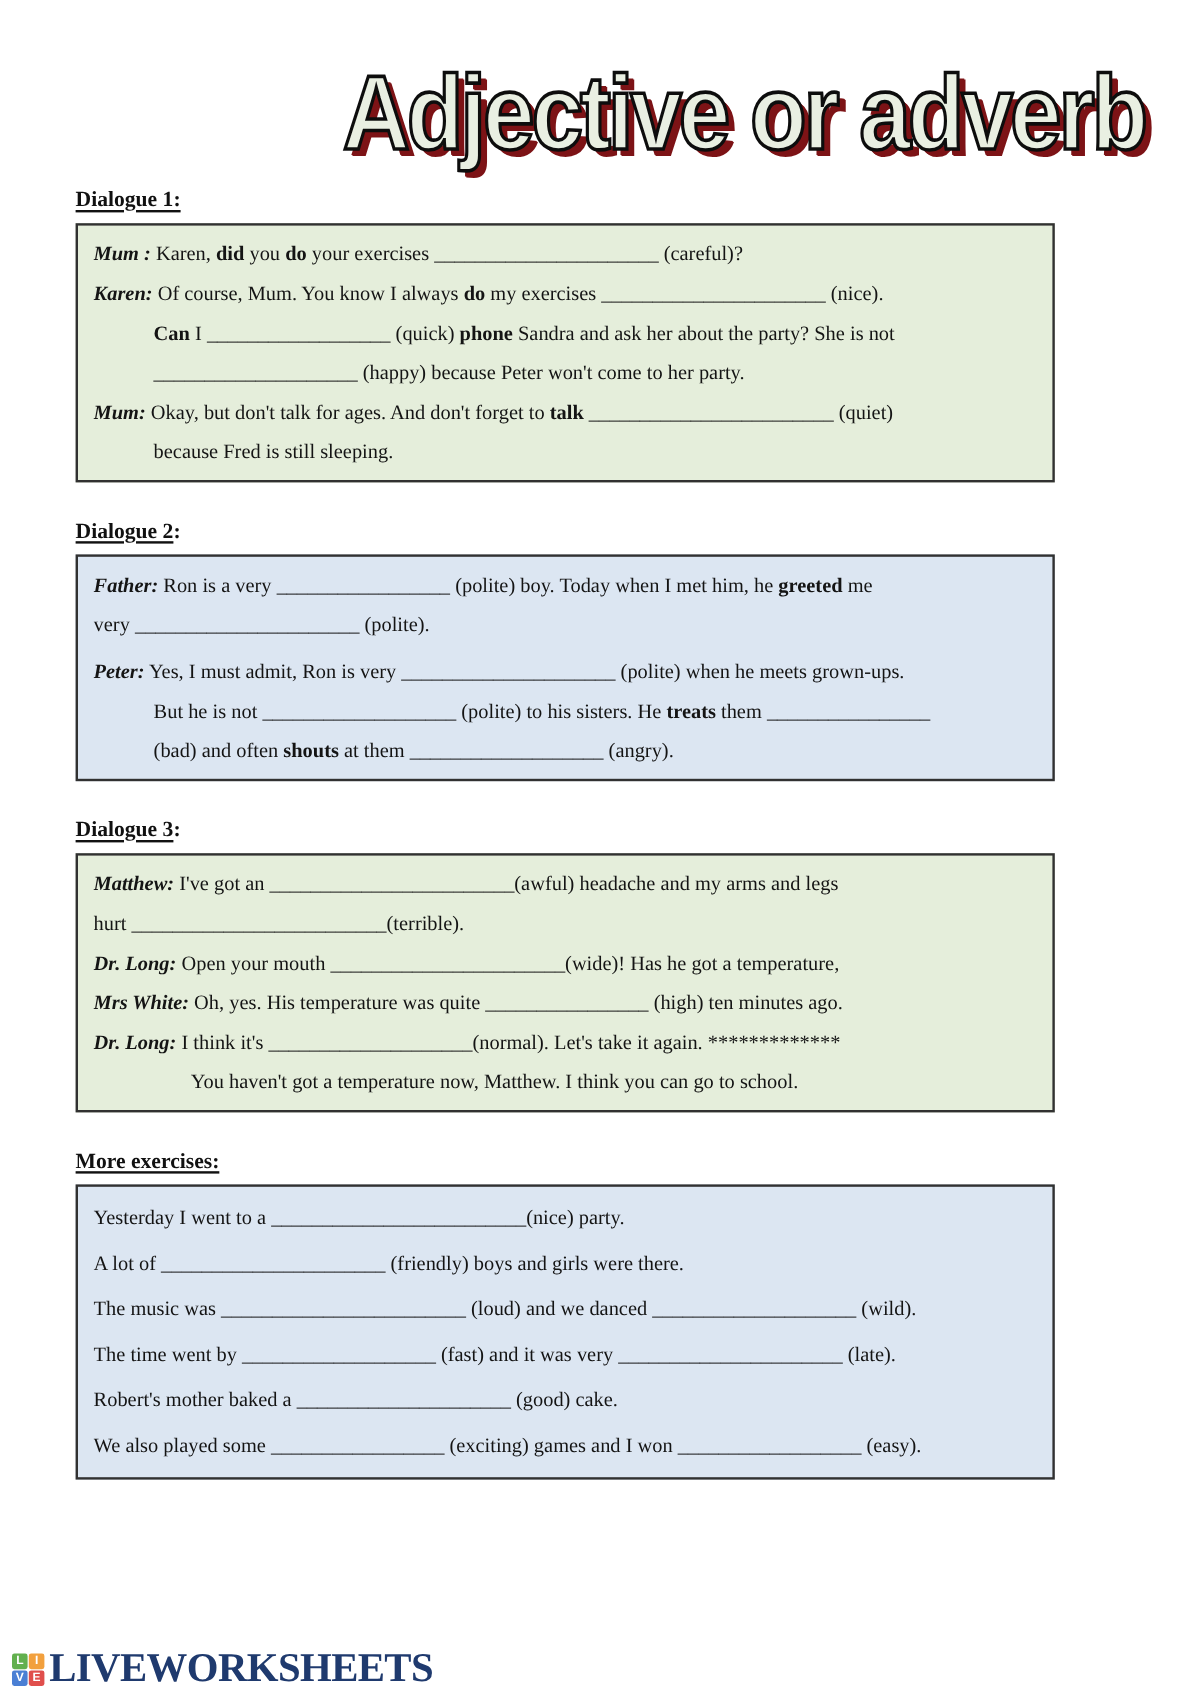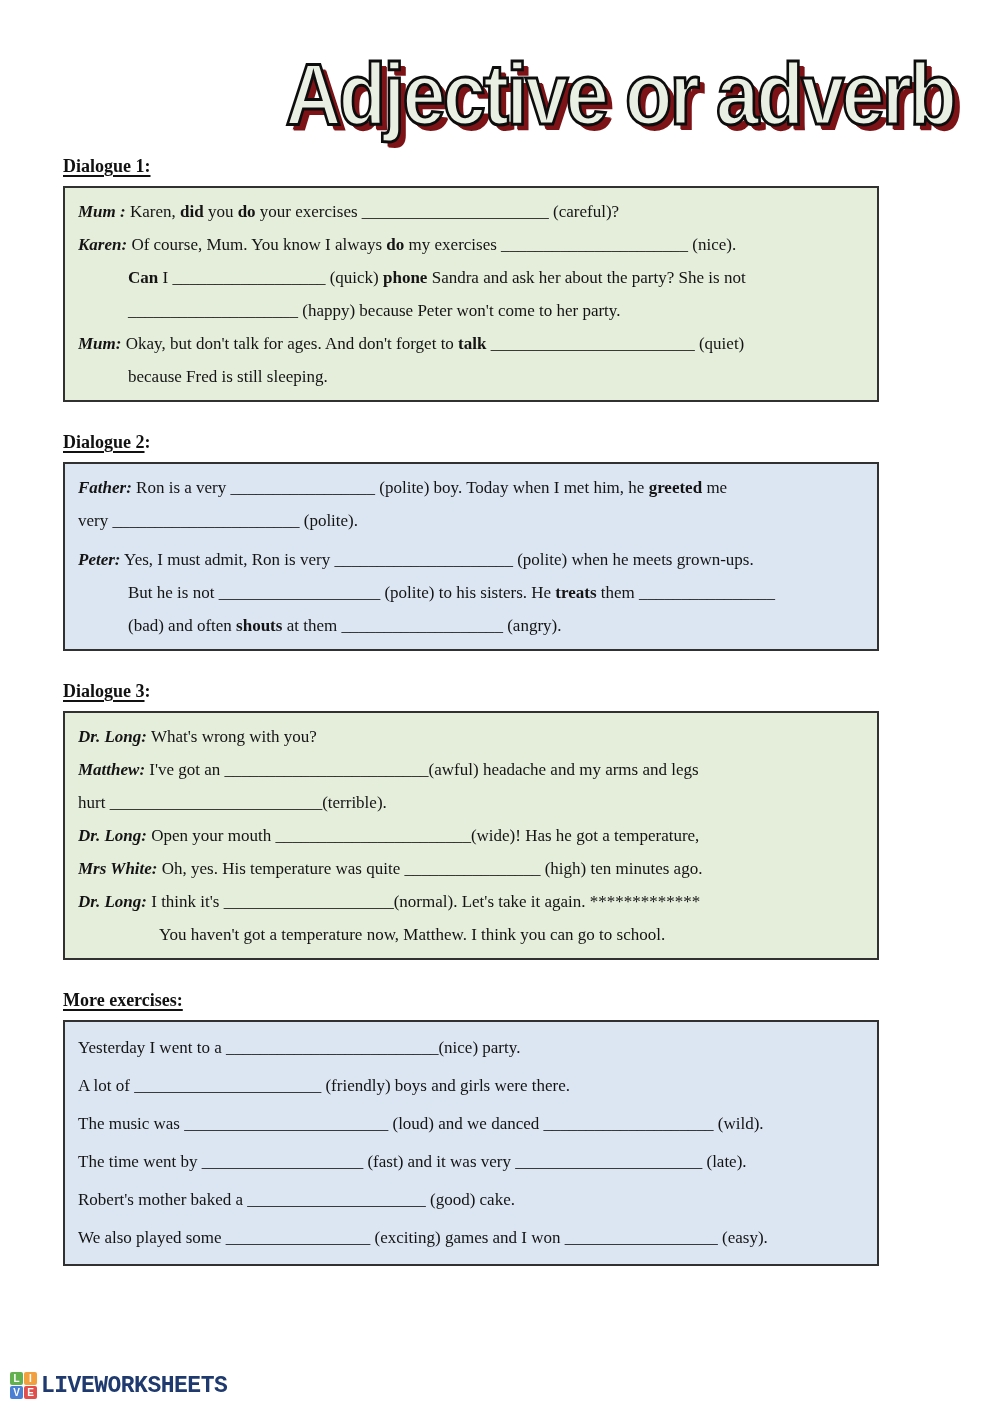--- a/index.html
+++ b/index.html
@@ -39,22 +39,22 @@
   .ind2{padding-left:81px;}
   .gap{margin-top:6px !important;}
   
   .footer{position:absolute;left:10px;top:1372px;display:flex;align-items:center;}
   .logo-grid{display:grid;grid-template-columns:13px 13px;grid-template-rows:13px 13px;gap:1px;}
   .tile{
     color:#fff;font-family:"Liberation Sans", sans-serif;font-weight:bold;
     font-size:10px;line-height:13px;text-align:center;border-radius:2px;
   }
   .brand{
-    font-family:Liberation Mono, monospace;font-weight:bold;
-    font-size:23px;letter-spacing:-0.5px;margin-left:4px;
+    font-family:Liberation Serif, serif;font-weight:bold;
+    font-size:34px;letter-spacing:-0.5px;margin-left:4px;
   }
 </style>
 </head>
 <body>
 
 <header class="title-wrap">
   <h1 class="title" style="color: rgb(233, 239, 226); -webkit-text-stroke: 3px rgb(13, 13, 13); text-shadow: rgb(125, 19, 22) 6px 5px 0px, rgb(125, 19, 22) 7px 6px 0px;">Adjective or adverb</h1>
 </header>
 
 <main class="content">
@@ -78,21 +78,20 @@
         <p class=""><span>very </span><span>______________________</span><span> (polite).</span></p>
         <p class=" gap"><span style="font-weight: bold; font-style: italic;">Peter:</span><span> Yes, I must admit, Ron is very </span><span>_____________________</span><span> (polite) when he meets grown-ups.</span></p>
         <p class="ind1"><span>But he is not </span><span>___________________</span><span> (polite) to his sisters. He </span><span style="font-weight: bold;">treats</span><span> them </span><span>________________</span></p>
         <p class="ind1"><span>(bad) and often </span><span style="font-weight: bold;">shouts</span><span> at them </span><span>___________________</span><span> (angry).</span></p>
       </div>
   </section>
 
   <section class="sec">
     <h2 class="sec-head"><span class="u">Dialogue 3</span><span>:</span></h2>
     <div class="box" style="background: rgb(229, 238, 219);">
-        <p class=""><span style="font-weight: bold; font-style: italic;">Dr. Long:</span><span> What's wrong with you?</span></p>
         <p class=""><span style="font-weight: bold; font-style: italic;">Matthew:</span><span> I've got an </span><span>________________________</span><span>(awful) headache and my arms and legs</span></p>
         <p class=""><span>hurt </span><span>_________________________</span><span>(terrible).</span></p>
         <p class=""><span style="font-weight: bold; font-style: italic;">Dr. Long:</span><span> Open your mouth </span><span>_______________________</span><span>(wide)! Has he got a temperature,</span></p>
         <p class=""><span style="font-weight: bold; font-style: italic;">Mrs White:</span><span> Oh, yes. His temperature was quite </span><span>________________</span><span> (high) ten minutes ago.</span></p>
         <p class=""><span style="font-weight: bold; font-style: italic;">Dr. Long:</span><span> I think it's </span><span>____________________</span><span>(normal). Let's take it again. *************</span></p>
         <p class="ind2"><span>You haven't got a temperature now, Matthew. I think you can go to school.</span></p>
       </div>
   </section>
 
   <section class="sec">

